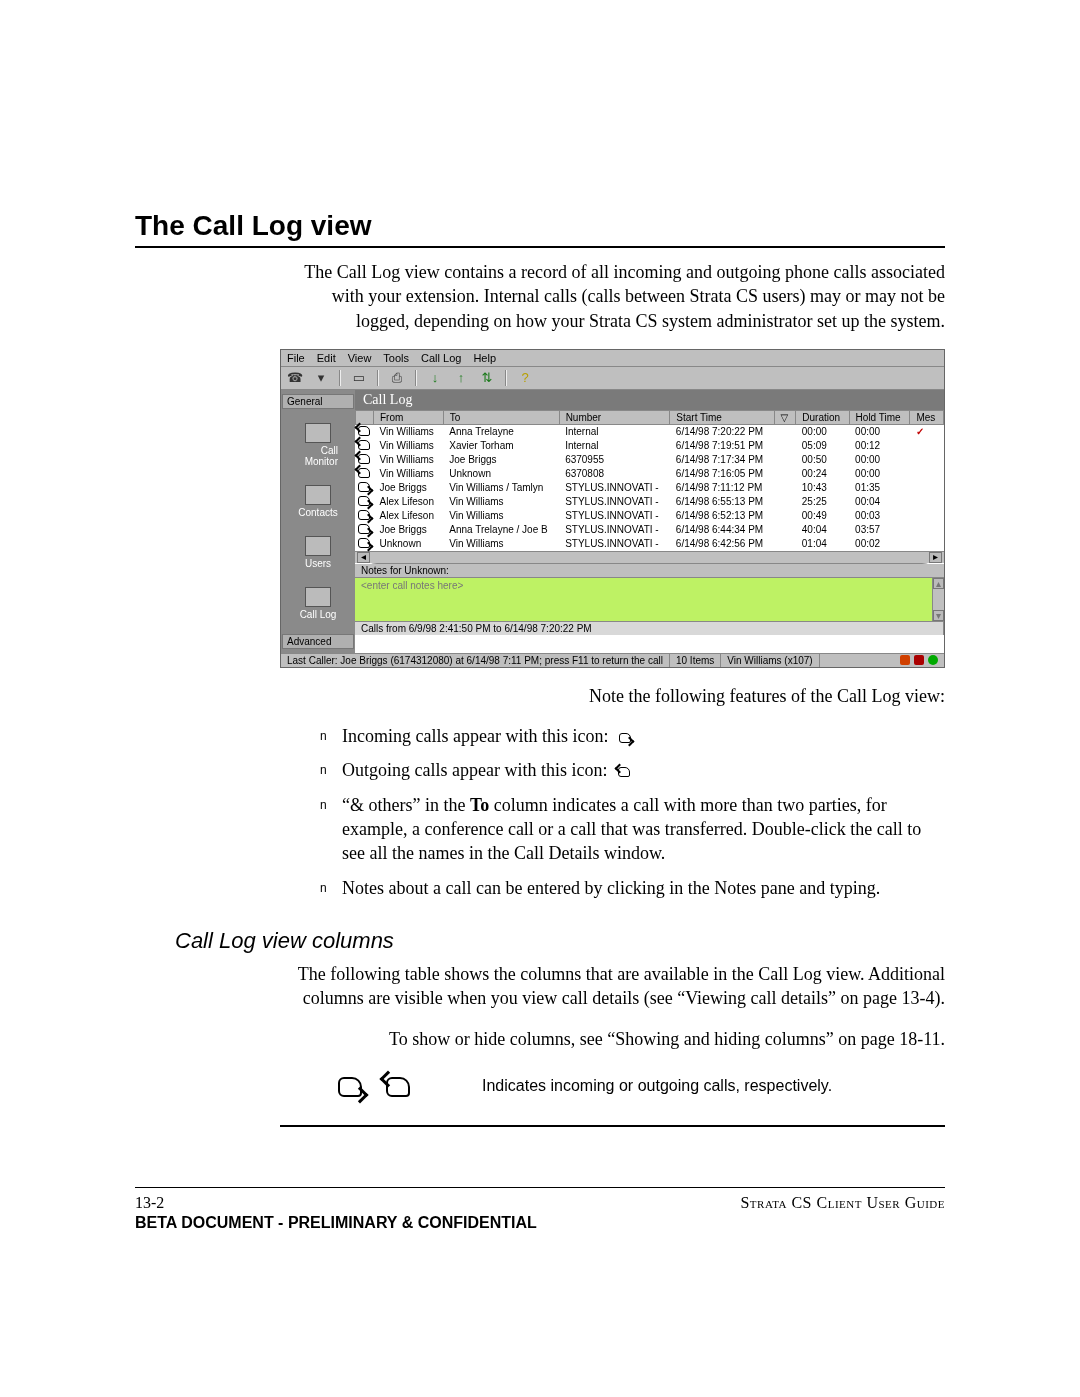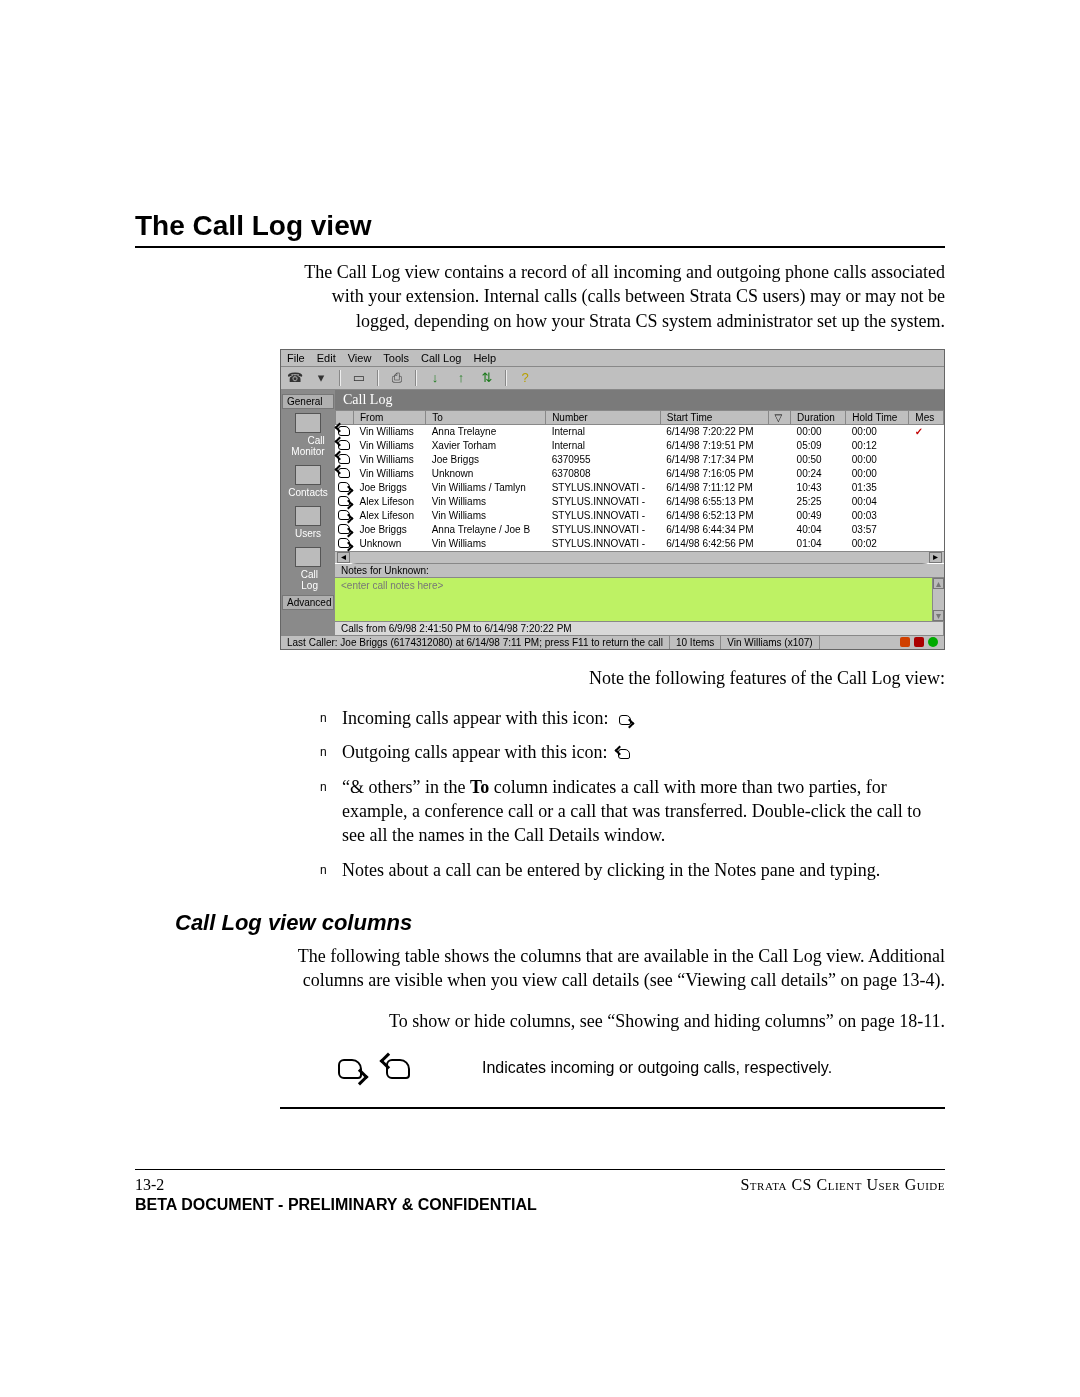--- a/index.html
+++ b/index.html
@@ -66,25 +66,26 @@
     display: inline-flex;
     align-items: center;
     justify-content: center;
     font-size: 13px;
     color: #333;
   }
   .ss-body {
     display: flex;
   }
   .ss-left {
-    width: 54px;
+    width: 74px;
     background: #8a8a8a;
     padding: 4px 0 4px 0;
     display: flex;
     flex-direction: column;
+    gap: 10px;
   }
   .ss-left .nav-tab {
     color: #fff;
     font-size: 10px;
     display: flex;
     flex-direction: column;
     align-items: center;
     gap: 2px;
     padding: 4px 17px;
     text-align: right;
@@ -261,21 +262,21 @@
   .bullets .bi .bt {
     flex: 1;
   }
   .bullets .bi .bt .inline-icon {
     display:inline-block;
     vertical-align: middle;
     margin-left: 6px;
   }
   .h2 {
     font-family: Arial, Helvetica, sans-serif;
-    font-weight: bold;
+    font-weight: normal;
     font-style: italic;
     font-size: 22px;
     margin: 28px 0 8px 0;
   }
   .col-table {
     width: 100%;
     border-collapse: collapse;
     margin: 16px 0;
     font-family: Arial, Helvetica, sans-serif;
     font-size: 16px;

